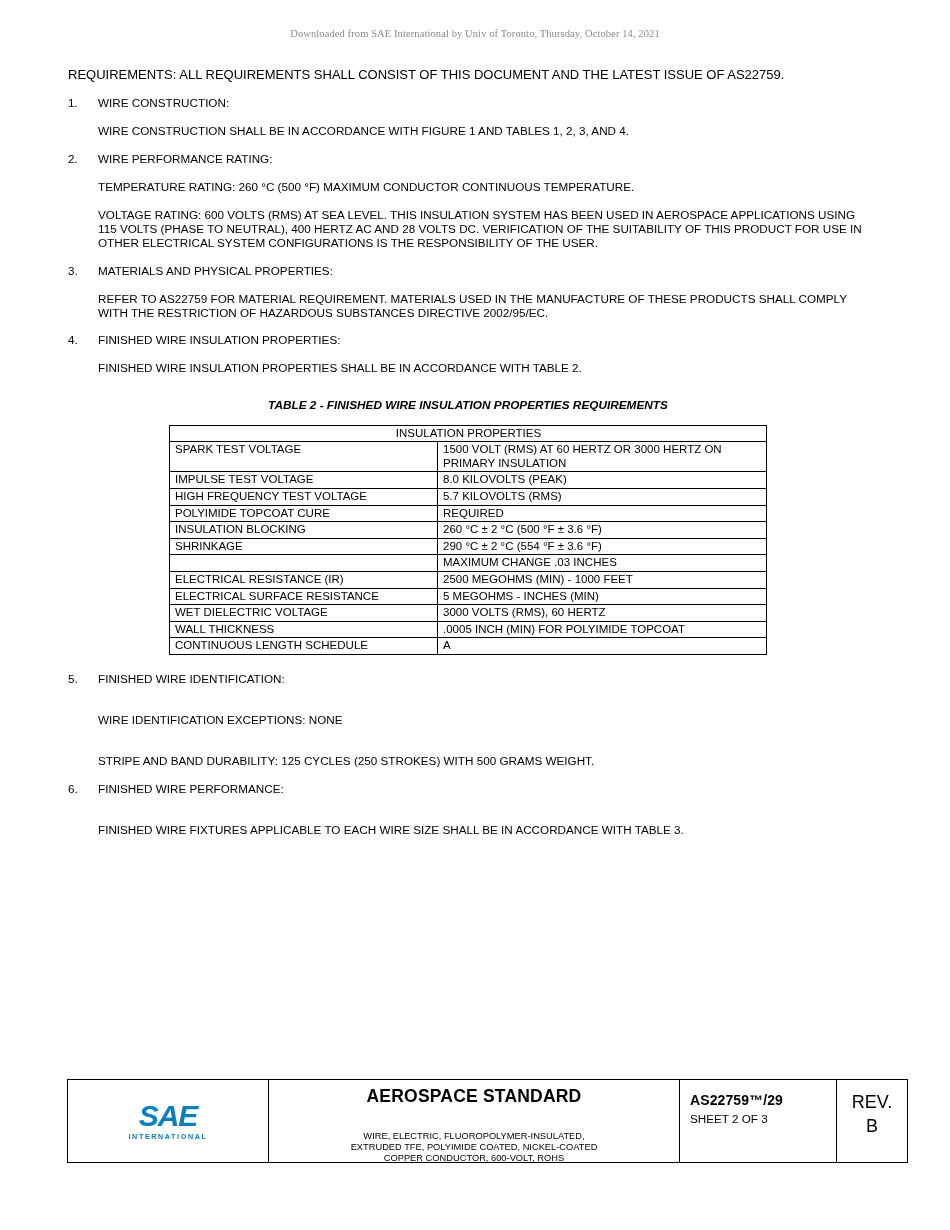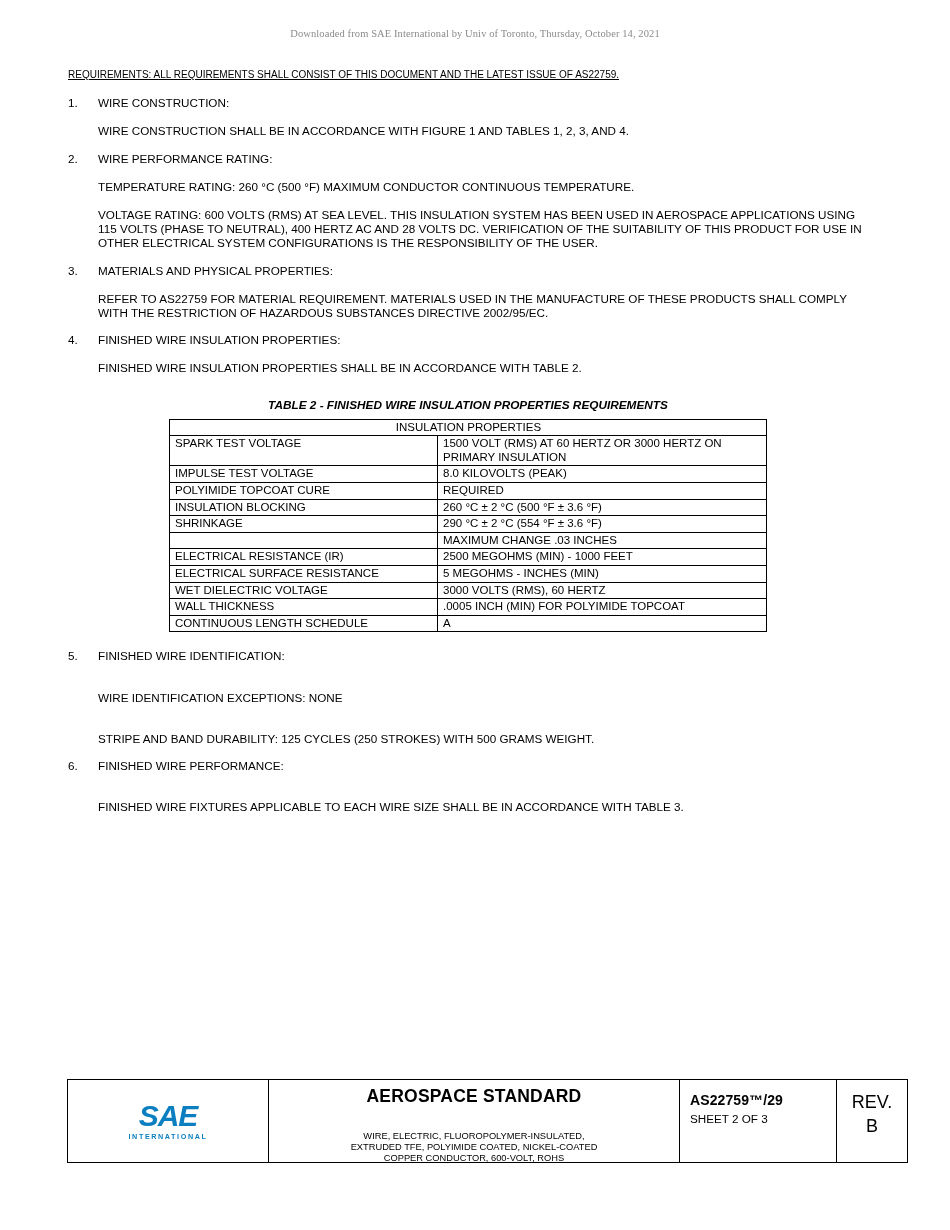--- a/index.html
+++ b/index.html
@@ -33,24 +33,23 @@
     color: #8a8a8a;
     letter-spacing: 0.1px;
   }
   .content {
     position: absolute;
     left: 68px;
     top: 68px;
     width: 800px;
   }
   .para {
-    font-size: 10px;
+    font-size: 13px;
     line-height: 14.2px;
     margin: 0;
-    text-decoration: underline;
   }
   .lead {
     margin-bottom: 14px;
   }
   .numitem {
     position: relative;
     padding-left: 30px;
     margin-top: 13px;
     font-size: 11.7px;
     line-height: 14.2px;
@@ -73,21 +72,21 @@
   .table-title {
     text-align: center;
     font-weight: bold;
     font-style: italic;
     font-size: 11.8px;
     margin-top: 22px;
     margin-left: 0;
   }
   table.props {
     border-collapse: collapse;
-    margin: 7px auto 0 auto;
+    margin: 13px auto 0 auto;
     width: 597px;
     table-layout: fixed;
   }
   table.props td {
     border: 1px solid #000000;
     font-size: 11.5px;
     line-height: 13.6px;
     padding: 1px 4px 1px 5px;
     vertical-align: top;
     height: 13px;
@@ -237,20 +236,24 @@
         </tr>
         <tr>
           <td>SPARK TEST VOLTAGE</td>
           <td>1500 VOLT (RMS) AT 60 HERTZ OR 3000 HERTZ ON PRIMARY INSULATION</td>
         </tr>
         <tr>
           <td>IMPULSE TEST VOLTAGE</td>
           <td>8.0 KILOVOLTS (PEAK)</td>
         </tr>
         <tr>
+          <td>HIGH FREQUENCY TEST VOLTAGE</td>
+          <td>5.7 KILOVOLTS (RMS)</td>
+        </tr>
+        <tr>
           <td>POLYIMIDE TOPCOAT CURE</td>
           <td>REQUIRED</td>
         </tr>
         <tr>
           <td>INSULATION BLOCKING</td>
           <td>260 °C ± 2 °C (500 °F ± 3.6 °F)</td>
         </tr>
         <tr>
           <td>SHRINKAGE</td>
           <td>290 °C ± 2 °C (554 °F ± 3.6 °F)</td>

